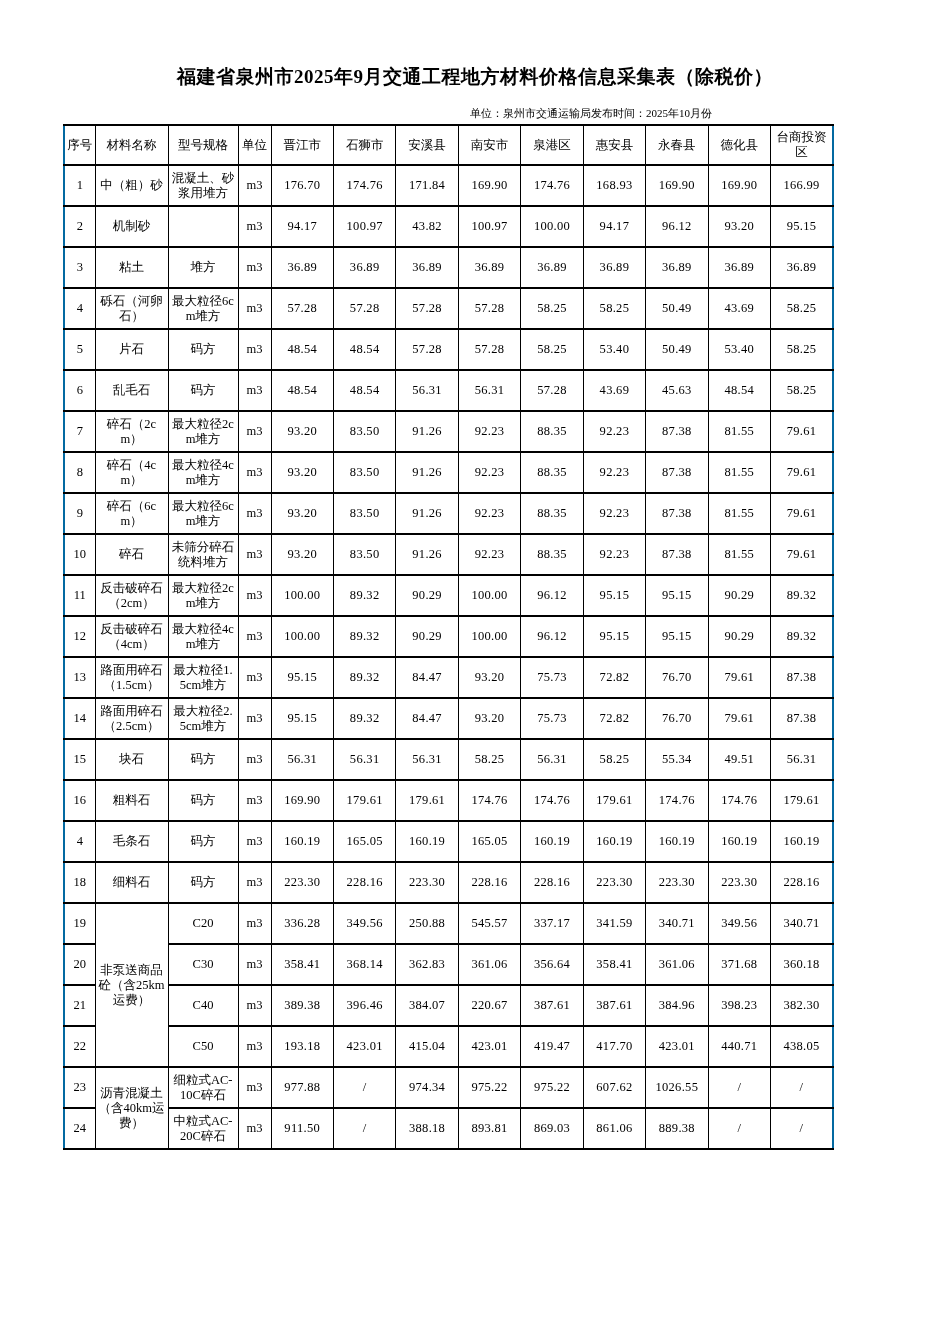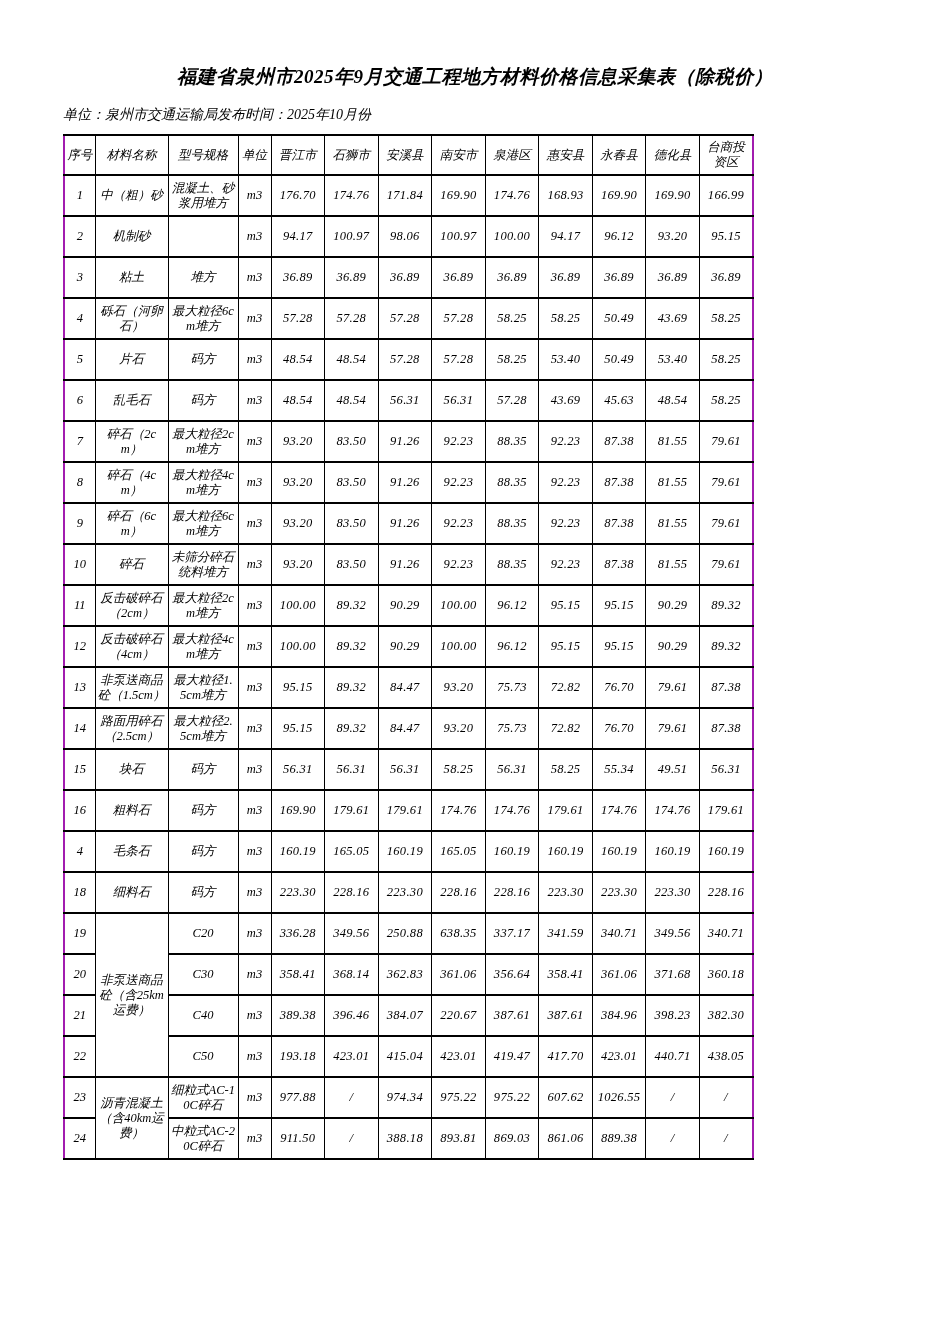--- a/index.html
+++ b/index.html
@@ -3,45 +3,45 @@
 <meta charset="utf-8">
 <style>
   * { box-sizing: border-box; }
   html, body {
     margin: 0; padding: 0;
     width: 950px; height: 1344px;
     background: #ffffff;
     color: #000000;
     font-family: "Liberation Serif", "DejaVu Serif", serif;
   }
-  .page { width: 950px; height: 1344px; position: relative; overflow: hidden; font-style: italic; }
+  .page { width: 950px; height: 1344px; position: relative; overflow: hidden; }
 
   .doc-title {
     margin-top: 64px;
     text-align: center;
     font-size: 19px;
     font-weight: bold;
     letter-spacing: 0.5px;
   }
 
   .meta-row {
     width: 771px;
-    margin: 16px 0 10px 63px;
+    margin: 16px 0 3px 63px;
     display: flex;
-    justify-content: flex-start;
-    font-size: 14px;
+    justify-content: flex-end;
+    font-size: 11px;
   }
   .meta-right { margin-right: 122px; }
 
   table.price-table {
     margin-left: 63px;
-    width: 691px;
+    width: 771px;
     border-collapse: collapse;
     table-layout: fixed;
-    border: 2px solid #a21caf;
+    border: 2px solid #0369a1;
   }
   .price-table th, .price-table td {
     border: 1px solid #000;
     border-top-width: 2px;
     border-bottom-width: 2px;
     text-align: center;
     vertical-align: middle;
     padding: 2px 2px;
     font-size: 12.5px;
     line-height: 15px;
@@ -115,21 +115,21 @@
           <td class="c-val">169.90</td>
           <td class="c-val">166.99</td>
         </tr>
         <tr>
           <td class="c-no">2</td>
           <td class="c-name">机制砂</td>
           <td class="c-spec"></td>
           <td class="c-unit">m3</td>
           <td class="c-val">94.17</td>
           <td class="c-val">100.97</td>
-          <td class="c-val">98.06</td>
+          <td class="c-val">43.82</td>
           <td class="c-val">100.97</td>
           <td class="c-val">100.00</td>
           <td class="c-val">94.17</td>
           <td class="c-val">96.12</td>
           <td class="c-val">93.20</td>
           <td class="c-val">95.15</td>
         </tr>
         <tr>
           <td class="c-no">3</td>
           <td class="c-name">粘土</td>
@@ -275,21 +275,21 @@
           <td class="c-val">90.29</td>
           <td class="c-val">100.00</td>
           <td class="c-val">96.12</td>
           <td class="c-val">95.15</td>
           <td class="c-val">95.15</td>
           <td class="c-val">90.29</td>
           <td class="c-val">89.32</td>
         </tr>
         <tr>
           <td class="c-no">13</td>
-          <td class="c-name">非泵送商品砼（1.5cm）</td>
+          <td class="c-name">路面用碎石（1.5cm）</td>
           <td class="c-spec">最大粒径1.5cm堆方</td>
           <td class="c-unit">m3</td>
           <td class="c-val">95.15</td>
           <td class="c-val">89.32</td>
           <td class="c-val">84.47</td>
           <td class="c-val">93.20</td>
           <td class="c-val">75.73</td>
           <td class="c-val">72.82</td>
           <td class="c-val">76.70</td>
           <td class="c-val">79.61</td>
@@ -371,21 +371,21 @@
           <td class="c-val">228.16</td>
         </tr>
         <tr>
           <td class="c-no">19</td>
           <td class="c-name" rowspan="4">非泵送商品砼（含25km运费）</td>
           <td class="c-spec">C20</td>
           <td class="c-unit">m3</td>
           <td class="c-val">336.28</td>
           <td class="c-val">349.56</td>
           <td class="c-val">250.88</td>
-          <td class="c-val">638.35</td>
+          <td class="c-val">545.57</td>
           <td class="c-val">337.17</td>
           <td class="c-val">341.59</td>
           <td class="c-val">340.71</td>
           <td class="c-val">349.56</td>
           <td class="c-val">340.71</td>
         </tr>
         <tr>
           <td class="c-no">20</td>
           <td class="c-spec">C30</td>
           <td class="c-unit">m3</td>

